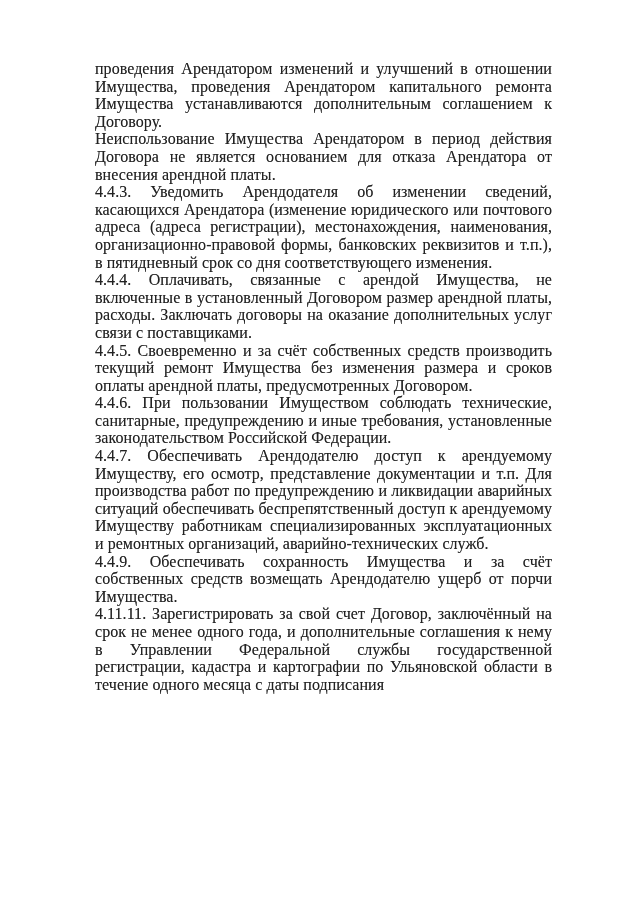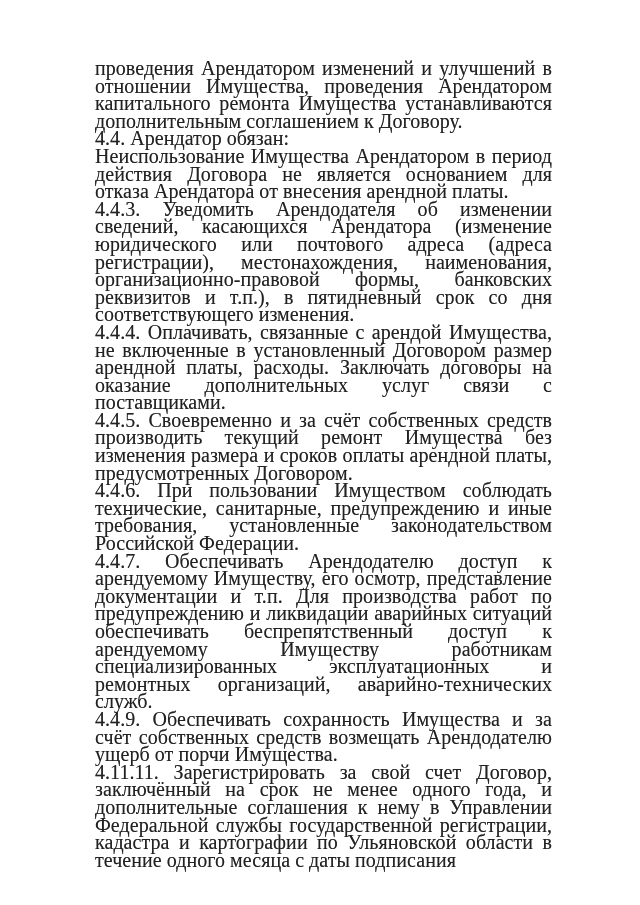--- a/index.html
+++ b/index.html
@@ -12,39 +12,38 @@
     height: 905px;
     overflow: hidden;
   }
   .page {
     box-sizing: border-box;
     width: 604px;
     height: 905px;
     background: #ffffff;
     padding: 60px 52px 10px 95px;
     font-family: "Liberation Serif", "DejaVu Serif", serif;
-    font-size: 20px;
+    font-size: 16px;
     line-height: 17.6px;
     color: #222222;
     text-align: justify;
     text-shadow: 0 0 0.6px rgba(40,40,40,0.45);
     letter-spacing: 0.05px;
   }
   .page p {
     margin: 0;
     padding: 0;
     text-indent: 0;
   }
 </style>
 </head>
 <body>
 
 <div class="page">
   <p>проведения Арендатором изменений и улучшений в отношении Имущества, проведения Арендатором капитального ремонта Имущества устанавливаются дополнительным соглашением к Договору.</p>
-  <p>4.4. Арендатор обязан:</p>
   <p>Неиспользование Имущества Арендатором в период действия Договора не является основанием для отказа Арендатора от внесения арендной платы.</p>
   <p>4.4.3. Уведомить Арендодателя об изменении сведений, касающихся Арендатора (изменение юридического или почтового адреса (адреса регистрации), местонахождения, наименования, организационно-правовой формы, банковских реквизитов и т.п.), в пятидневный срок со дня соответствующего изменения.</p>
   <p>4.4.4. Оплачивать, связанные с арендой Имущества, не включенные в установленный Договором размер арендной платы, расходы. Заключать договоры на оказание дополнительных услуг связи с поставщиками.</p>
   <p>4.4.5. Своевременно и за счёт собственных средств производить текущий ремонт Имущества без изменения размера и сроков оплаты арендной платы, предусмотренных Договором.</p>
   <p>4.4.6. При пользовании Имуществом соблюдать технические, санитарные, предупреждению и иные требования, установленные законодательством Российской Федерации.</p>
   <p>4.4.7. Обеспечивать Арендодателю доступ к арендуемому Имуществу, его осмотр, представление документации и т.п. Для производства работ по предупреждению и ликвидации аварийных ситуаций обеспечивать беспрепятственный доступ к арендуемому Имуществу работникам специализированных эксплуатационных и ремонтных организаций, аварийно-технических служб.</p>
   <p>4.4.9. Обеспечивать сохранность Имущества и за счёт собственных средств возмещать Арендодателю ущерб от порчи Имущества.</p>
   <p>4.11.11. Зарегистрировать за свой счет Договор, заключённый на срок не менее одного года, и дополнительные соглашения к нему в Управлении Федеральной службы государственной регистрации, кадастра и картографии по Ульяновской области в течение одного месяца с даты подписания</p>
 </div>
 

